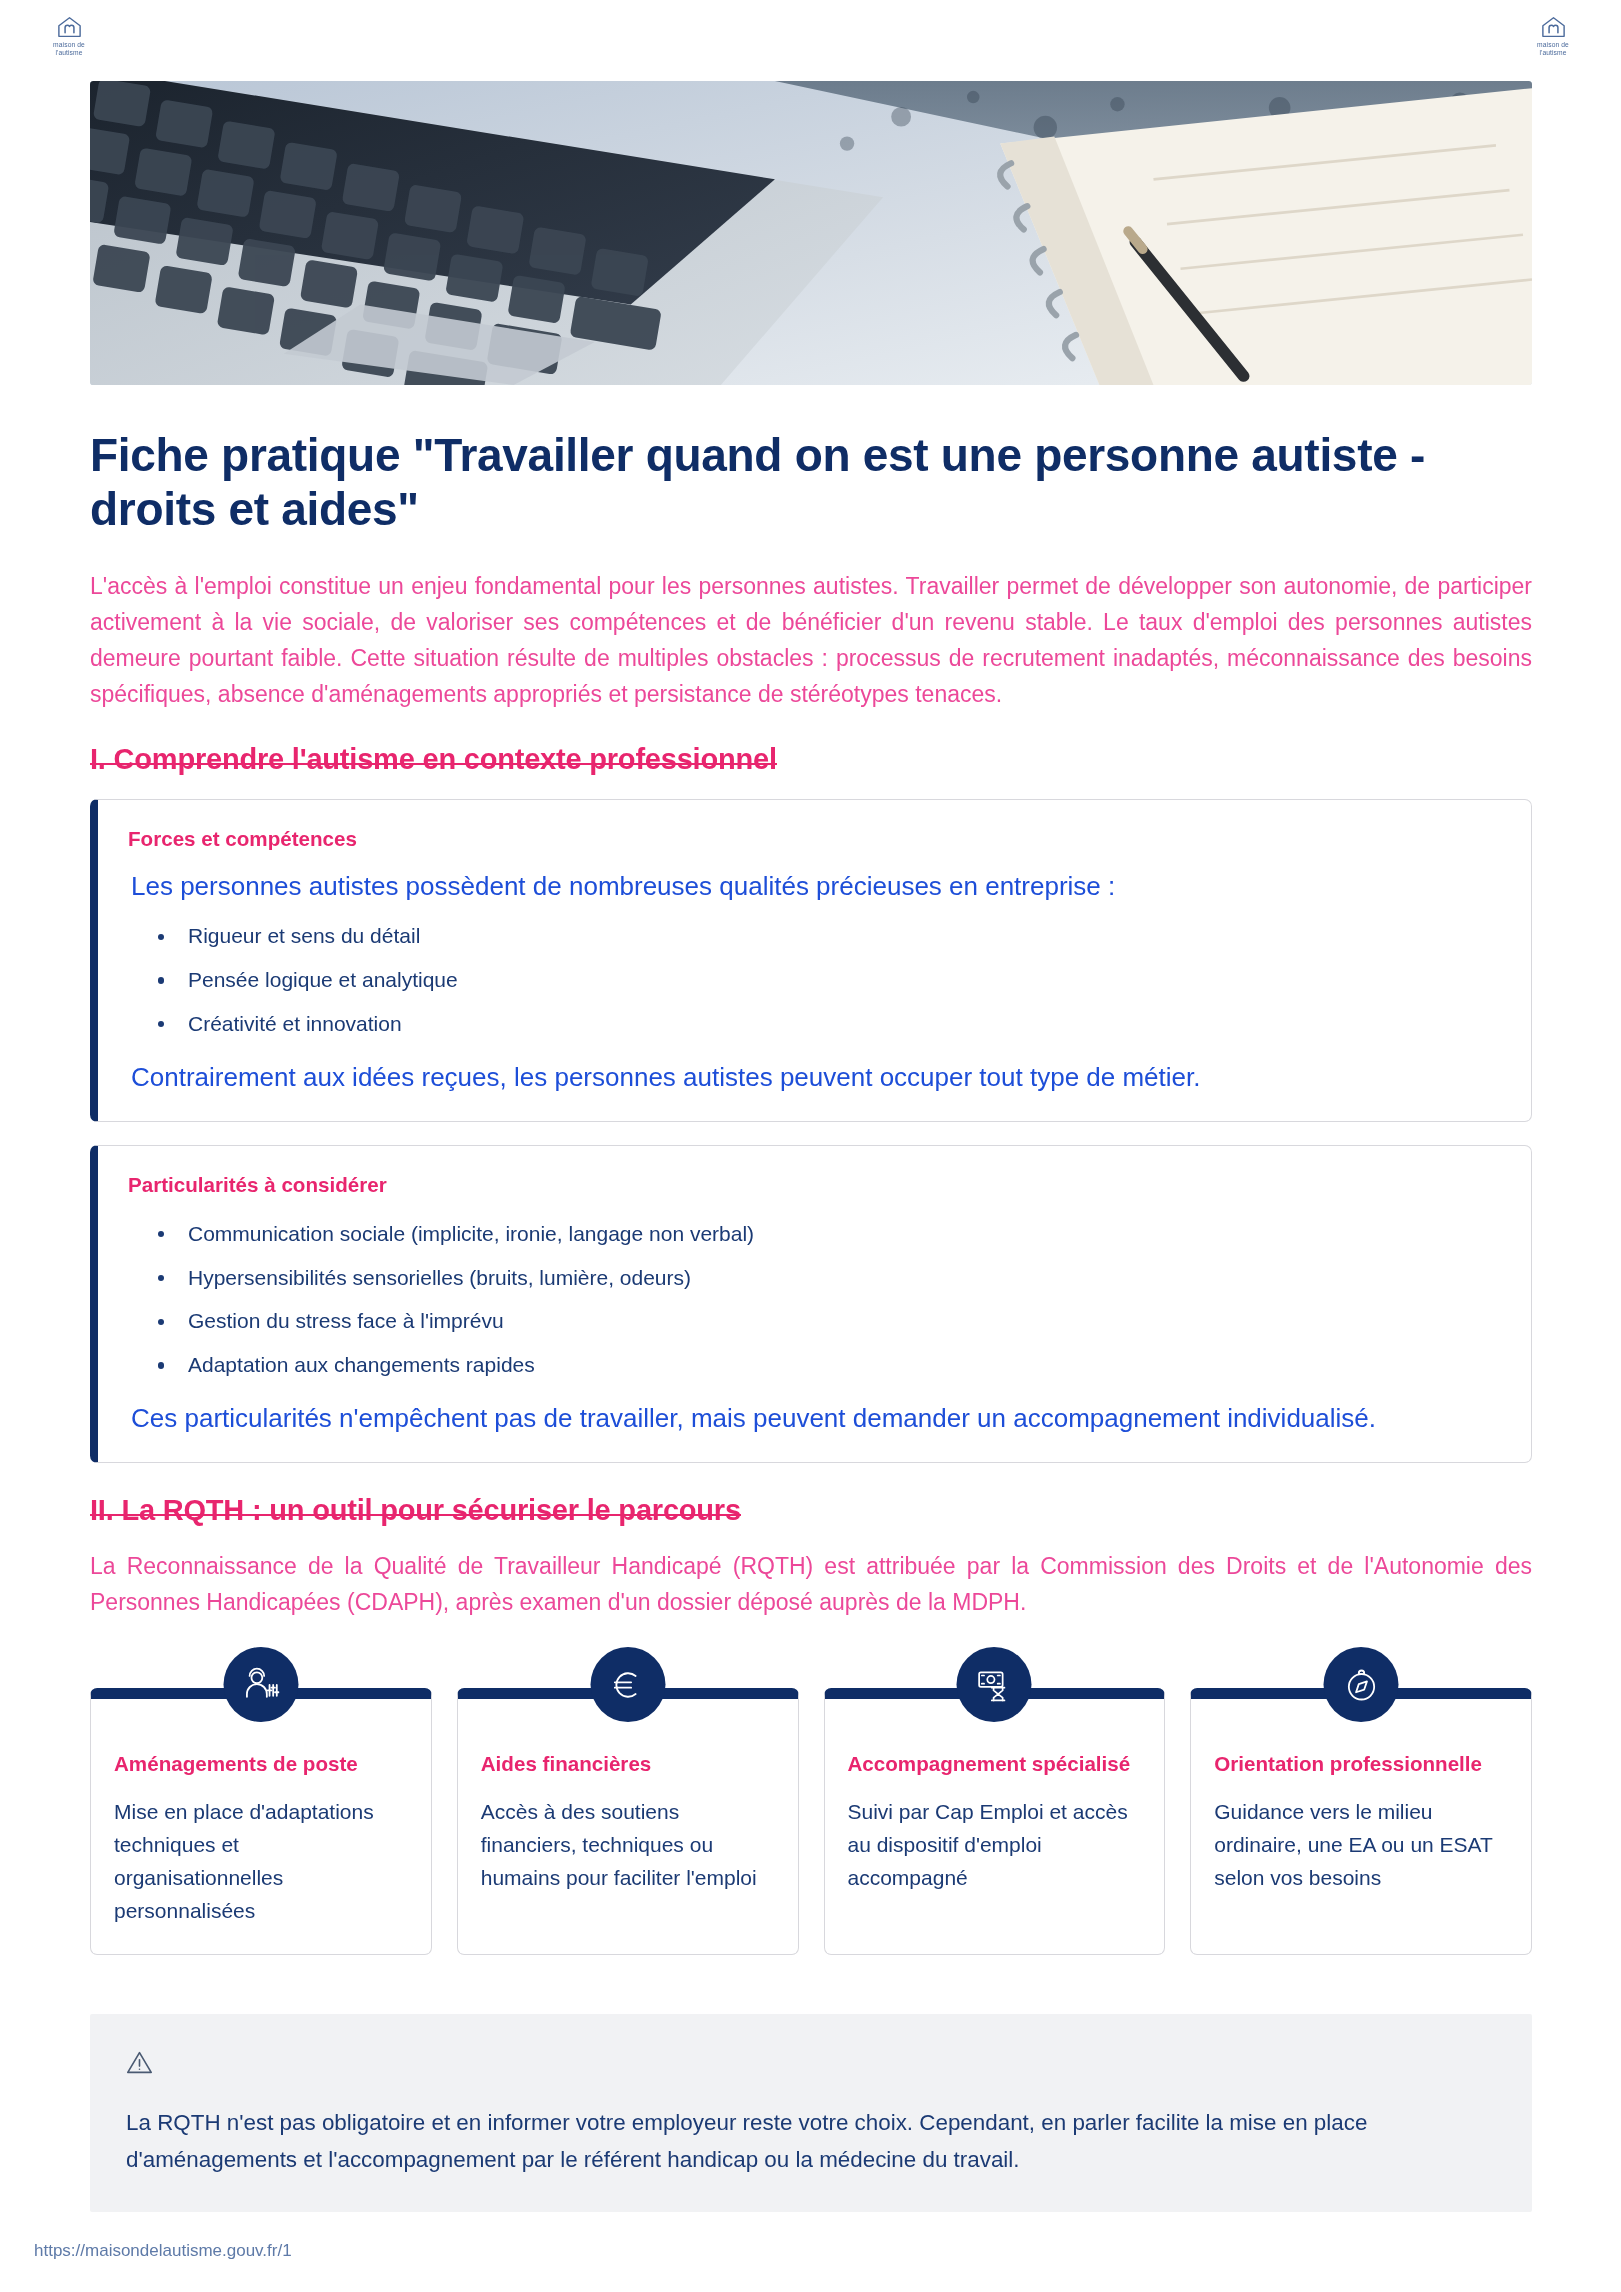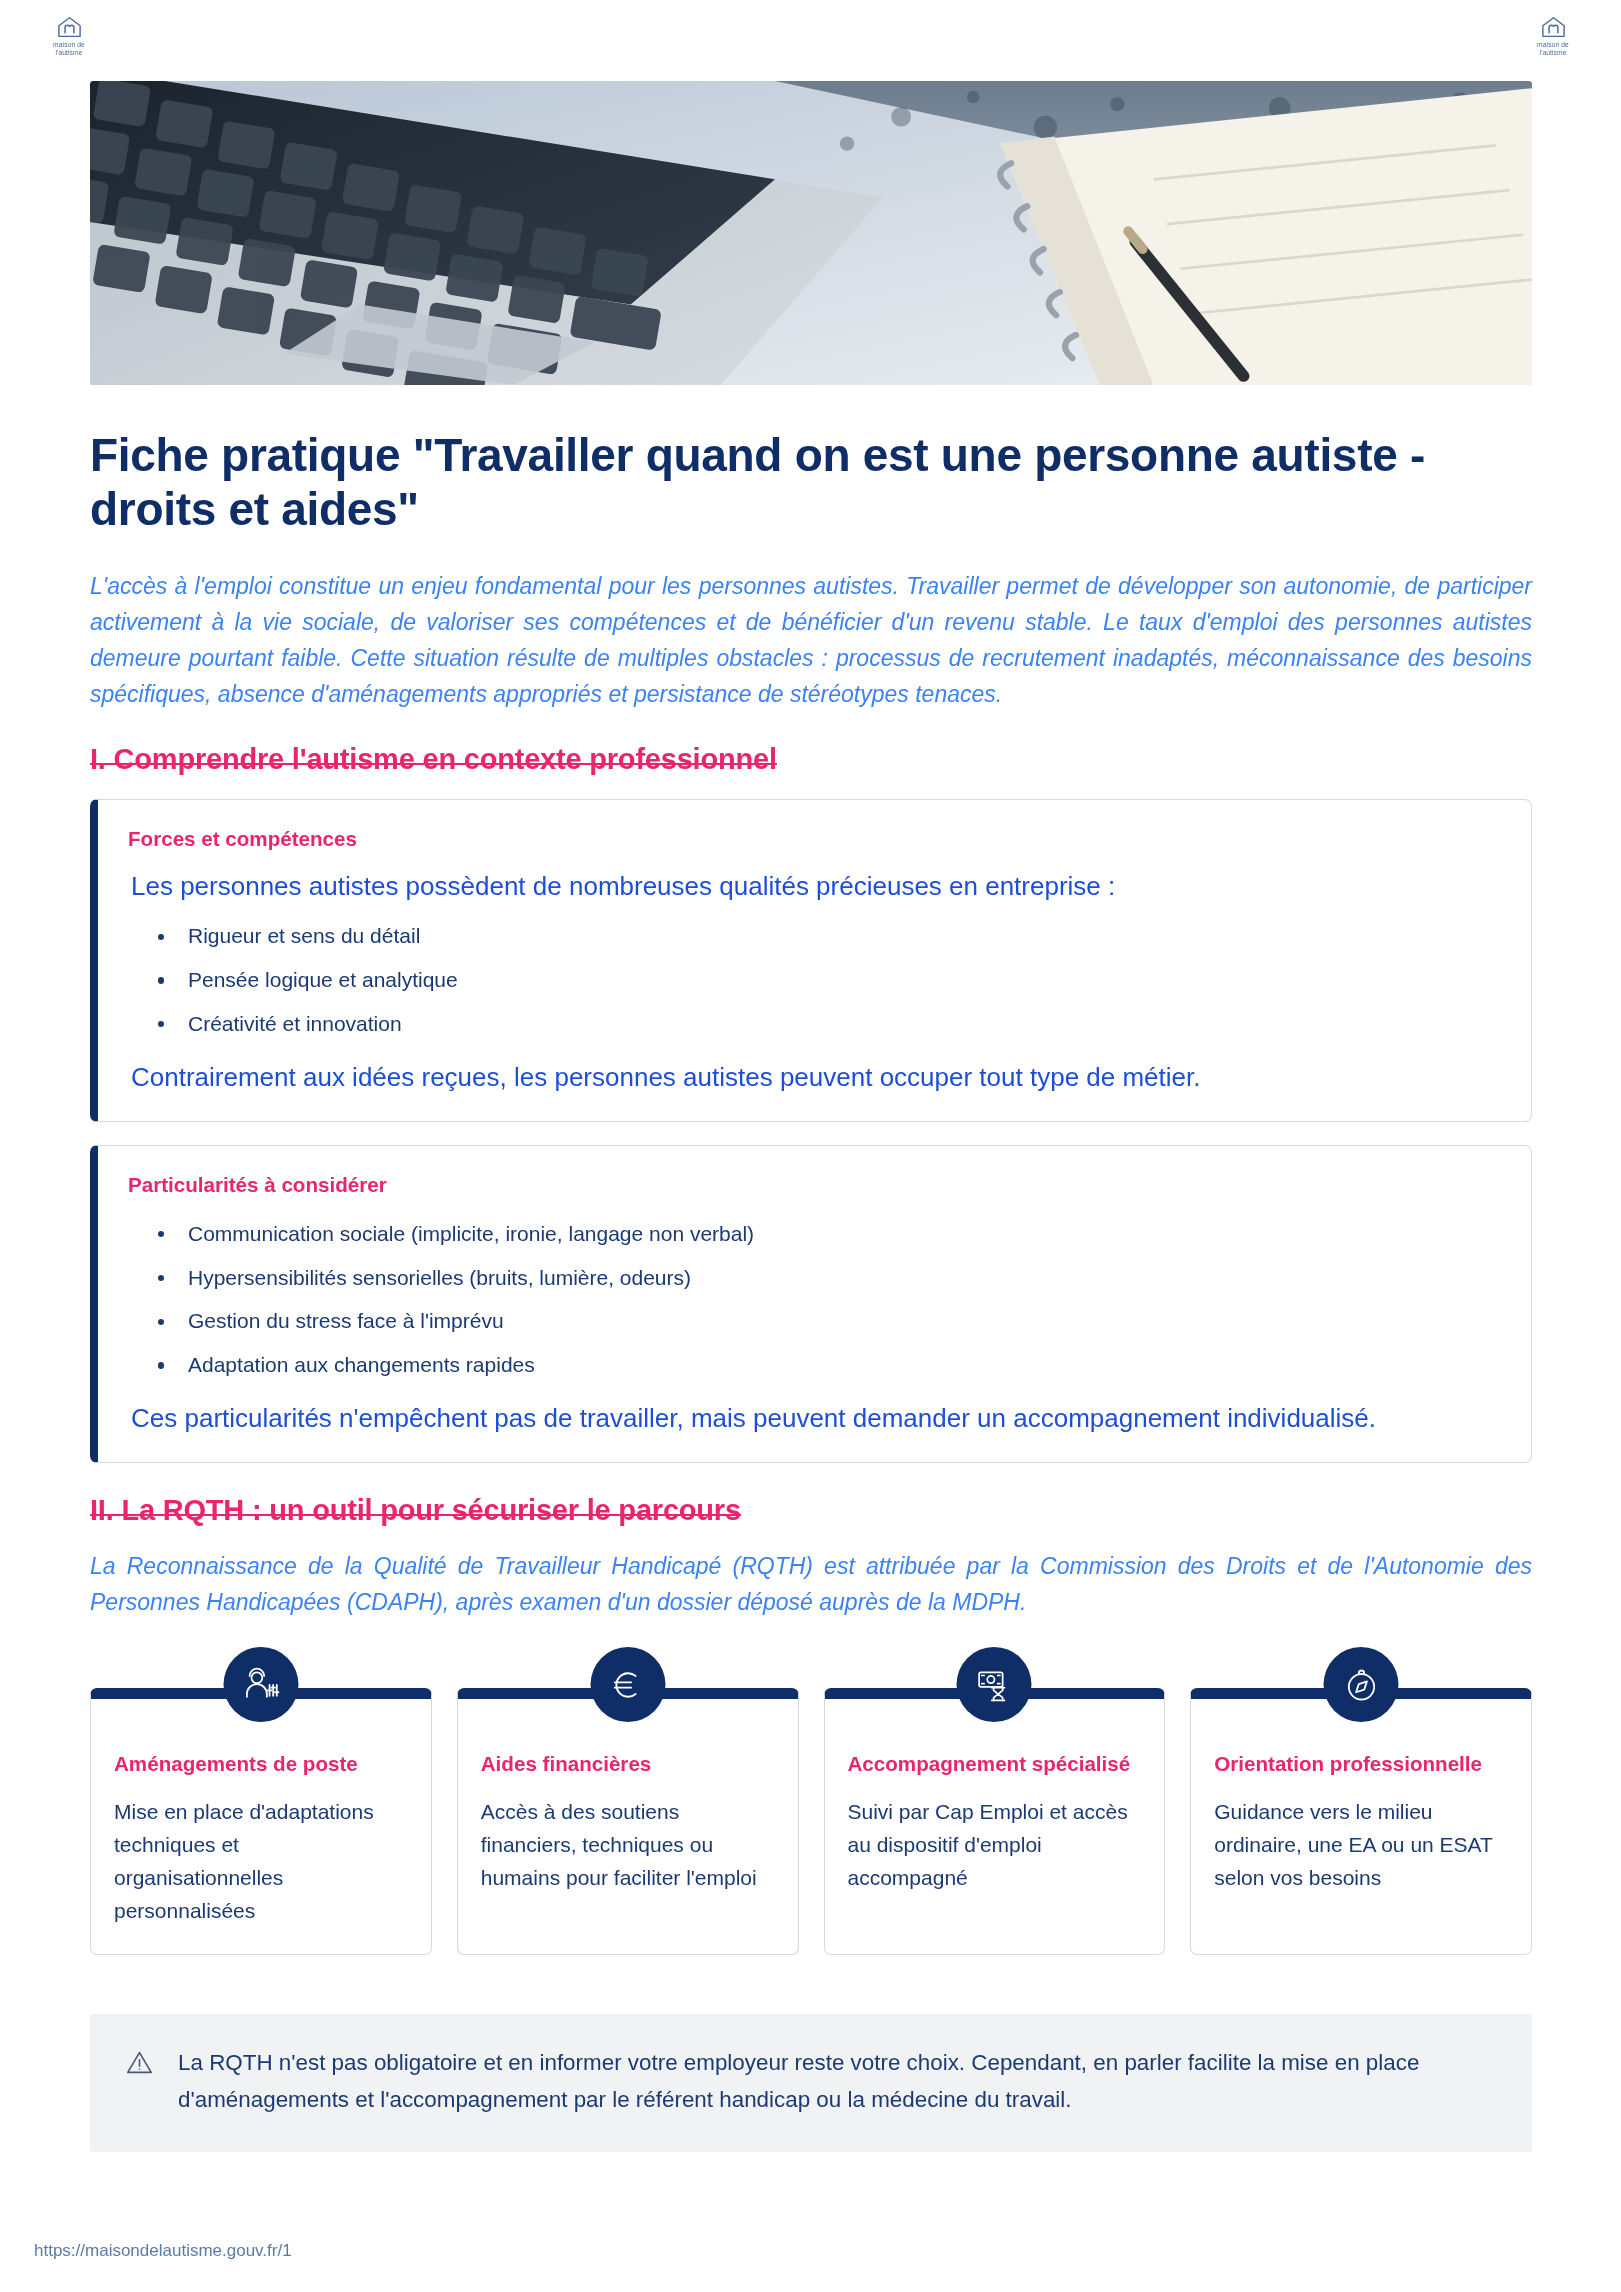--- a/index.html
+++ b/index.html
@@ -66,26 +66,25 @@
     color: #0f2d66;
     margin: 43px 0 0 0;
     letter-spacing: -0.3px;
     max-width: 1433px;
   }
 
   
   p.body-text {
     font-size: 23px;
     line-height: 36px;
-    color: #3b82f6;
+    color: #ec4899;
     margin: 32px 0 0 0;
     text-align: justify;
     text-justify: inter-word;
     hyphens: auto;
-    font-style: italic;
   }
 
   
   h2.section-heading {
     font-size: 29px;
     font-weight: bold;
     color: #e8256e;
     margin: 47px 0 0 0;
     display: inline-block;
     border-bottom: 2.7px solid #e8256e;
@@ -197,20 +196,21 @@
 
   
   .callout {
     margin-top: 59px;
     background: #f1f2f4;
     border-radius: 2px;
     padding: 30px 36px 34px 36px;
     display: flex;
     gap: 25px;
     align-items: flex-start;
+    flex-direction: column;
   }
   .callout-icon { flex: 0 0 auto; padding-top: 5.4px; }
   .callout-text {
     font-size: 22.4px;
     line-height: 37px;
     color: #1b3a74;
     margin: 0;
   }
 
   

